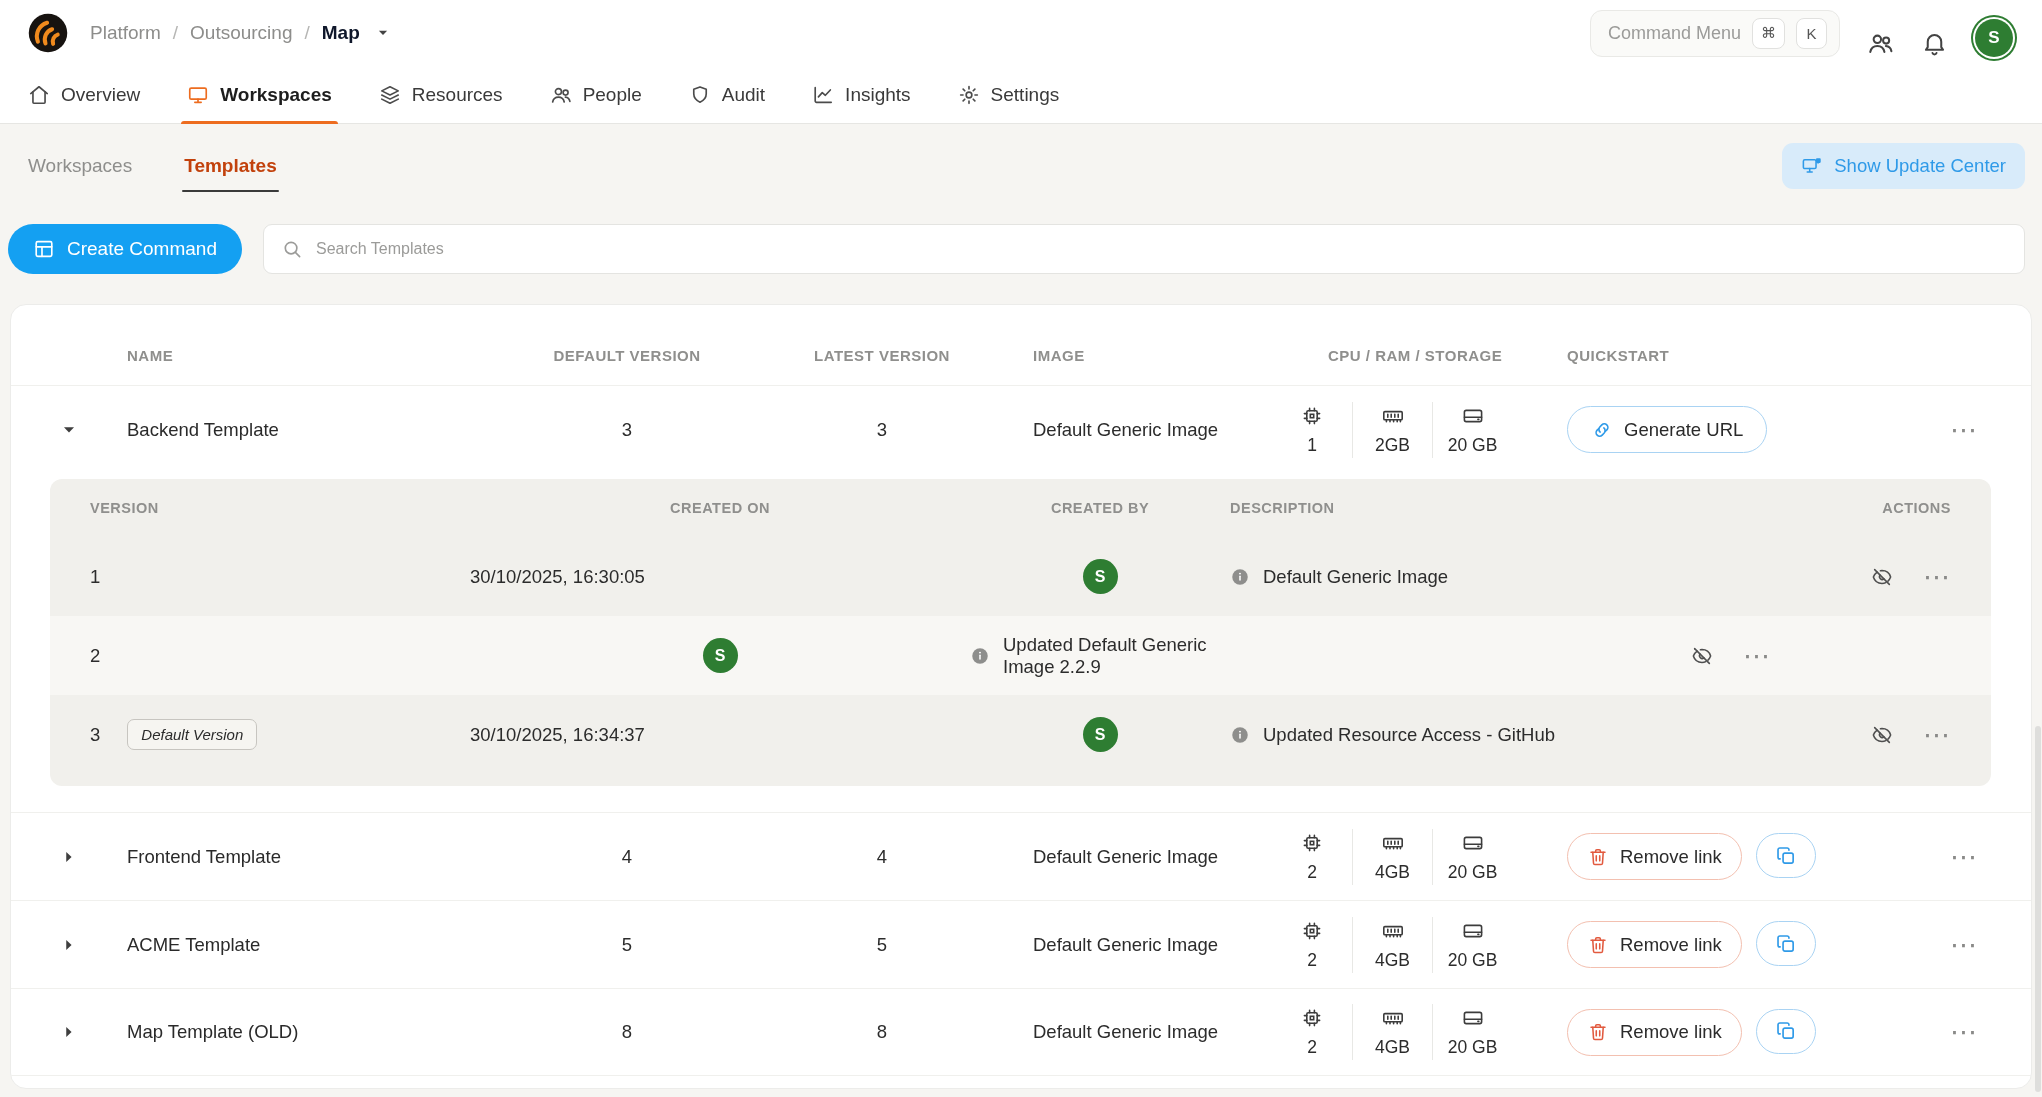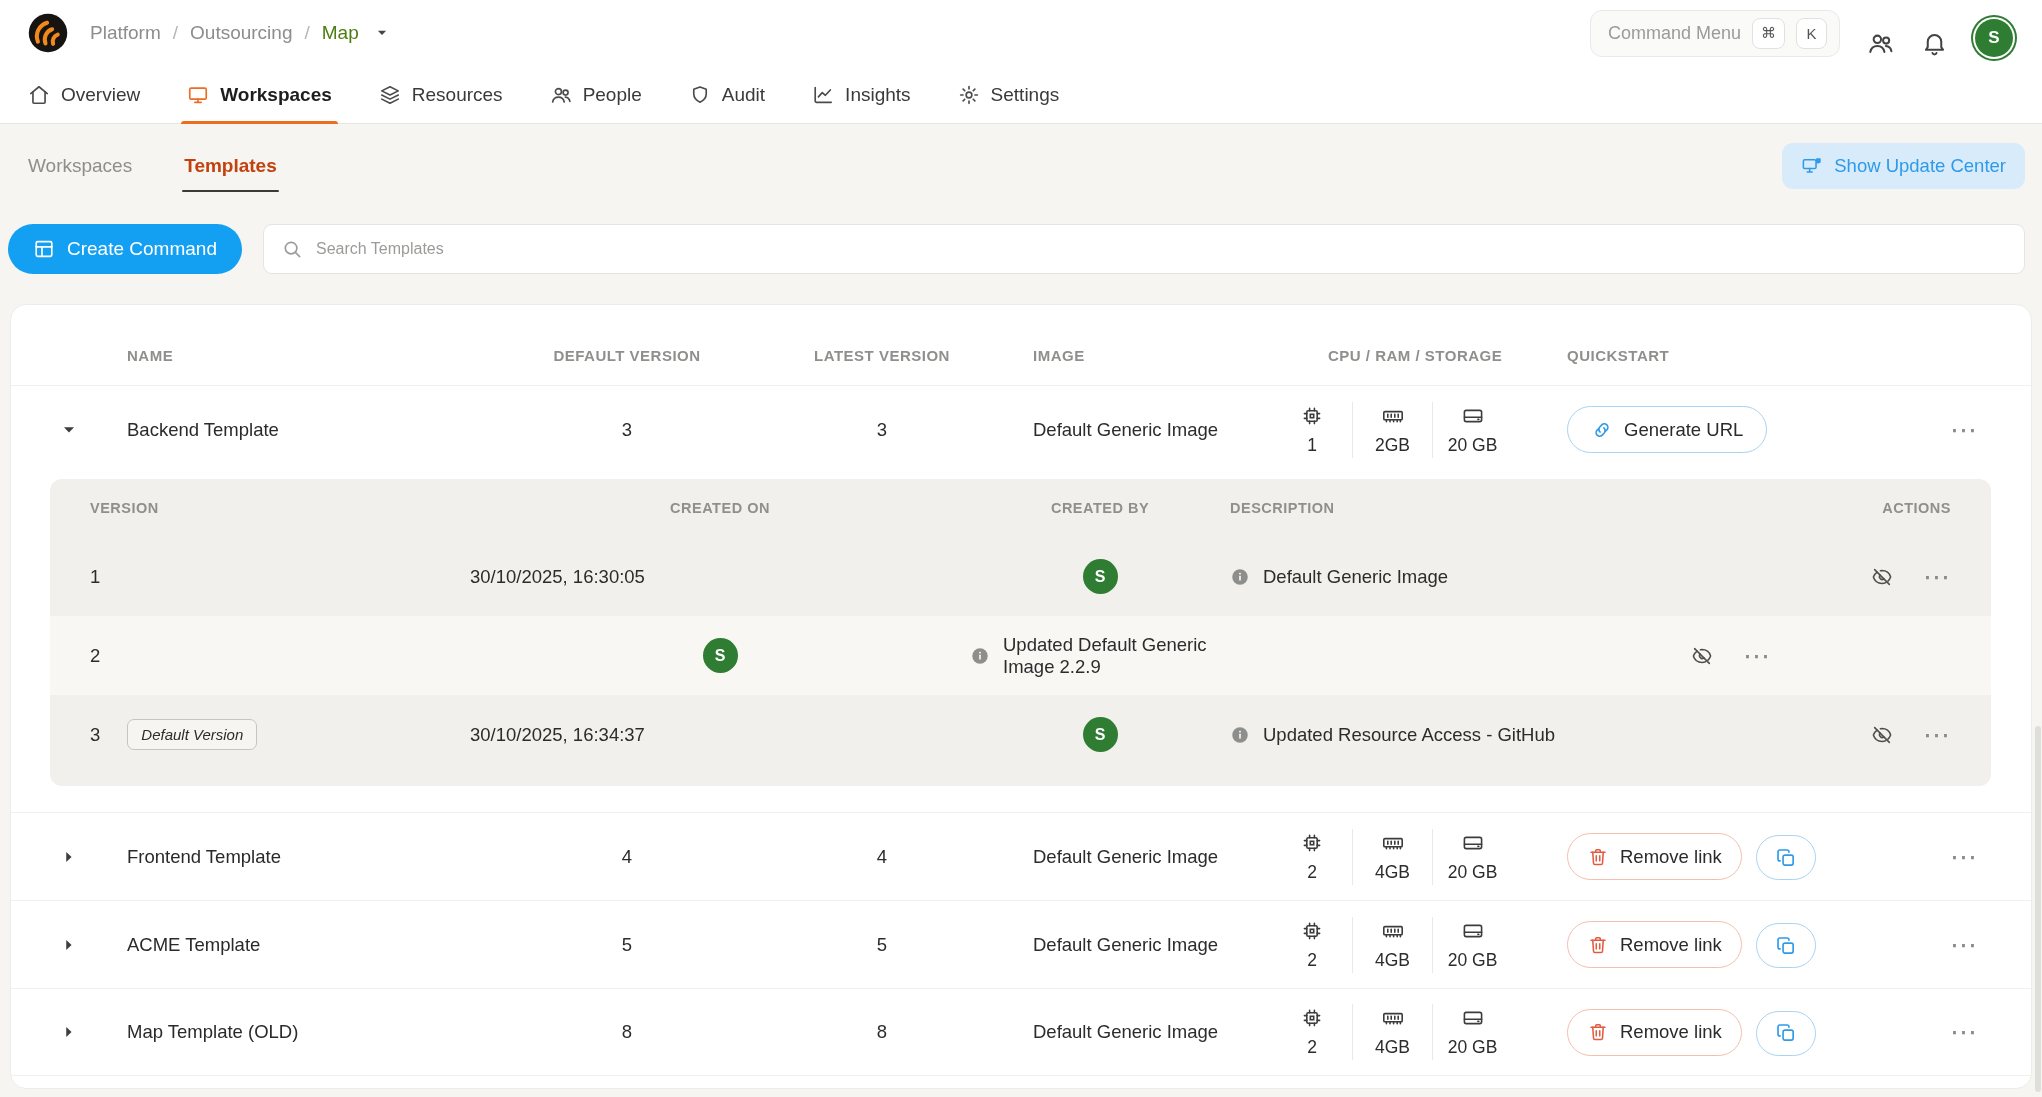--- a/index.html
+++ b/index.html
@@ -10,21 +10,21 @@
   .icon{display:inline-flex;align-items:center;justify-content:center;flex:none}
   .icon svg{width:100%;height:100%}
   .i18{width:18px;height:18px}.i20{width:20px;height:20px}.i22{width:22px;height:22px}
   .i24{width:24px;height:24px}.i26{width:27px;height:27px}
 
   
   .topbar{height:66px;background:#fff;display:flex;align-items:center;padding:0 26px}
   .logo{width:44px;height:44px;margin-right:20px;flex:none}
   .crumbs{display:flex;align-items:center;gap:12px;font-size:19px}
   .crumb{color:#8d8d8b}
-  .crumb.current{color:#4d7c0f;font-weight:normal}
+  .crumb.current{color:#0f172a;font-weight:bold}
   .crumb-sep{color:#b6b6b4}
   .crumb-caret{color:#444;margin-left:2px}
   .top-right{margin-left:auto;display:flex;align-items:flex-end;gap:27px}
   .cmd{display:flex;align-items:center;gap:11px;background:#fafaf8;border:1px solid #e9e9e6;border-radius:12px;height:47px;padding:0 12px 0 17px;color:#9b9b99;font-size:18px}
   .kbd{min-width:31px;height:31px;padding:0 8px;display:flex;align-items:center;justify-content:center;background:#fff;border:1px solid #e1e1df;border-radius:8px;font-size:15px;color:#555}
   .icon-btn{color:#434343}
   .avatar{width:38px;height:38px;border-radius:50%;background:#2E7D32;color:#fff;display:flex;align-items:center;justify-content:center;font-weight:bold;font-size:17px;flex:none;text-align:center}
   .avatar.ring{box-shadow:0 0 0 2px #fff,0 0 0 4px #2E7D32;margin-right:3px}
 
   
@@ -63,21 +63,21 @@
   .cell-num{font-size:18.5px;text-align:center}
   .cell-img{font-size:18.5px;padding-left:36px}
   .th.img{padding-left:36px}
   .th.cpu{padding-left:56px}
   .caret-btn{display:flex;justify-content:center;width:100%;color:#3e3e3e}
   .spec{display:flex;align-items:stretch}
   .spec-cell{width:80px;display:flex;flex-direction:column;align-items:center;gap:7px;padding:2px 0}
   .spec-cell + .spec-cell{border-left:1px solid #e8e8e5}
   .spec-cell .icon{color:#3c3c3c}
   .spec-val{font-size:17.5px}
-  .qcell{display:flex;align-items:flex-end}
+  .qcell{display:flex;align-items:flex-start}
   .pill{display:inline-flex;align-items:center;gap:11px;height:47px;padding:0 23px;border-radius:25px;background:#fff;font-size:18.5px;color:#2b2b2b;white-space:nowrap}
   .pill.generate{border:1.5px solid #A9D3F3}
   .pill.generate .icon{color:#2F9AE8}
   .pill.remove{border:1.5px solid #F3C0B0;padding:0 19px}
   .pill.remove .icon{color:#E25A3F}
   .copy-btn{width:60px;height:45px;border-radius:24px;border:1.5px solid #A9D3F3;display:inline-flex;align-items:center;justify-content:center;color:#2F9AE8;margin-left:14px}
   .menu-cell{display:flex;justify-content:center}
   .dots-btn{color:#8a8a88;font-size:27px;line-height:0;letter-spacing:1px;text-align:center}
 
   

